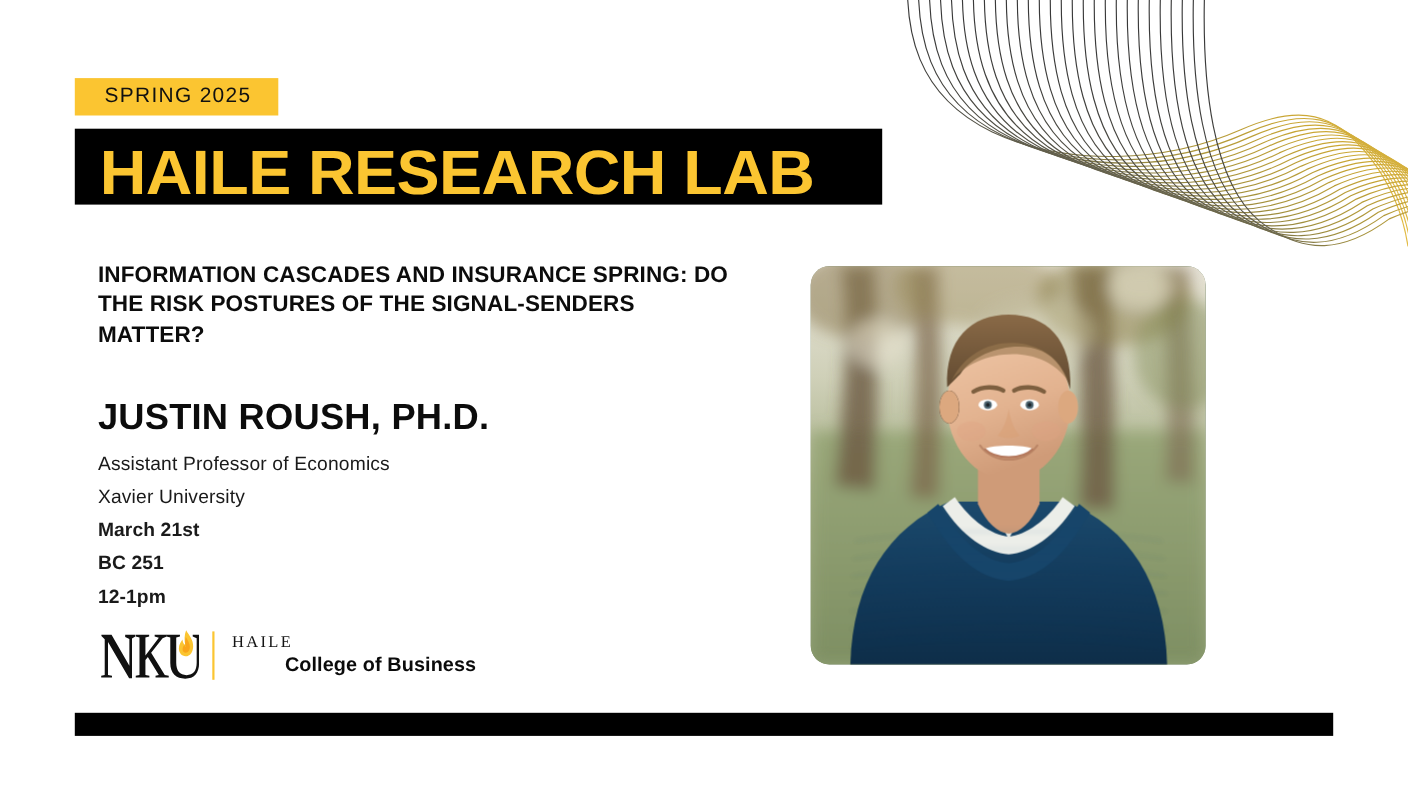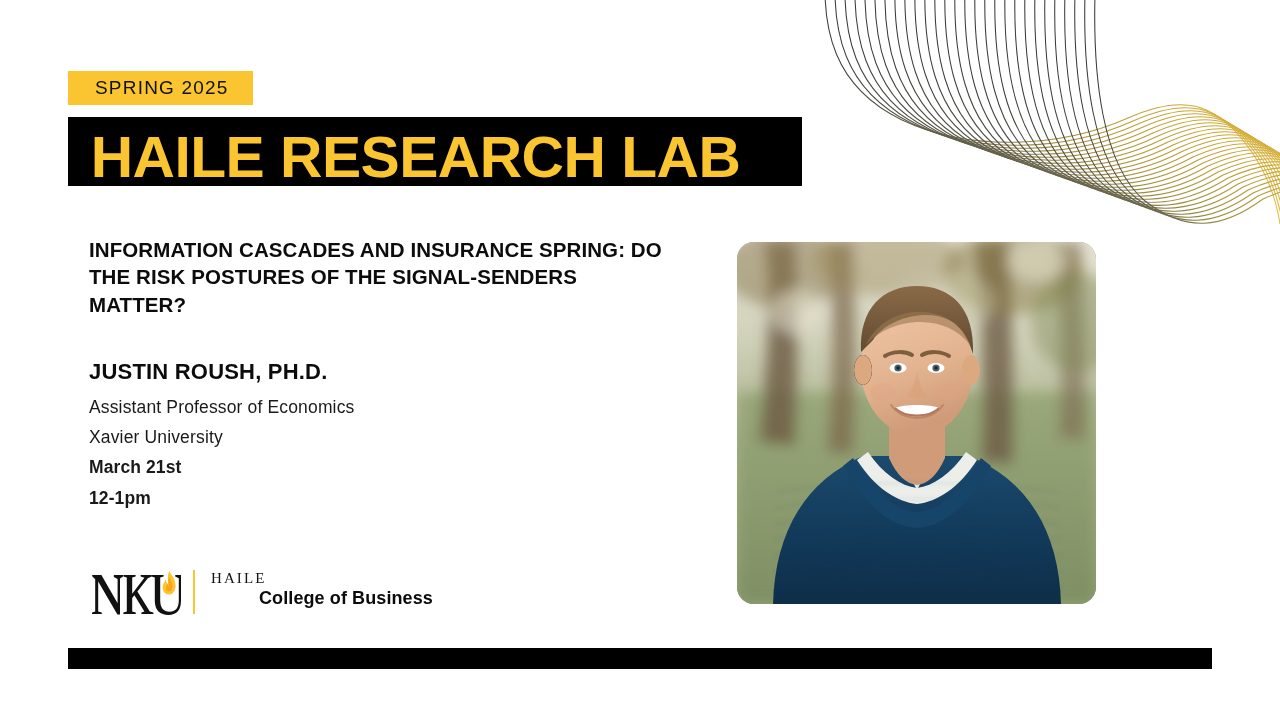--- a/index.html
+++ b/index.html
@@ -88,21 +88,21 @@
     color: #0c0c0c;
     letter-spacing: 0.1px;
     margin: 0;
     max-width: 580px;
   }
 
   .speaker-block {
     margin-top: 40px;
   }
   .speaker-name {
-    font-size: 22px;
+    font-size: 33px;
     font-weight: 700;
     color: #0c0c0c;
     letter-spacing: 0.2px;
     line-height: 1.25;
     margin: 0 0 6px 0;
   }
   .speaker-line {
     font-size: 17.5px;
     font-weight: 400;
     color: #1a1a1a;
@@ -113,21 +113,21 @@
     font-weight: 700;
     letter-spacing: 0.1px;
   }
 
   
   .logo-lockup {
     position: absolute;
     left: 89px;
     top: 570px;
     display: flex;
-    align-items: flex-start;
+    align-items: center;
     height: 52px;
   }
   .nku-mark {
     width: 92px;
     height: 48px;
     flex: 0 0 auto;
   }
   .logo-divider {
     width: 2px;
     height: 44px;
@@ -237,20 +237,21 @@
   </div>
 
   <div class="content-col">
     <h1 class="talk-title">INFORMATION CASCADES AND INSURANCE SPRING: DO THE RISK POSTURES OF THE SIGNAL-SENDERS MATTER?</h1>
 
     <div class="speaker-block">
       <div class="speaker-name">JUSTIN ROUSH, PH.D.</div>
       <div class="speaker-line">Assistant Professor of Economics</div>
       <div class="speaker-line">Xavier University</div>
       <div class="speaker-line bold">March 21st</div>
+      <div class="speaker-line bold">BC 251</div>
       <div class="speaker-line bold">12-1pm</div>
     </div>
   </div>
 
   <div class="photo-frame">
     <svg class="photo-svg" viewBox="0 0 359 362" preserveAspectRatio="xMidYMid slice" aria-hidden="true">
       <defs>
         <linearGradient id="bgSky" x1="0" y1="0" x2="0" y2="1">
           <stop offset="0%" stop-color="#e8e4d8"></stop>
           <stop offset="28%" stop-color="#cfd0b8"></stop>

